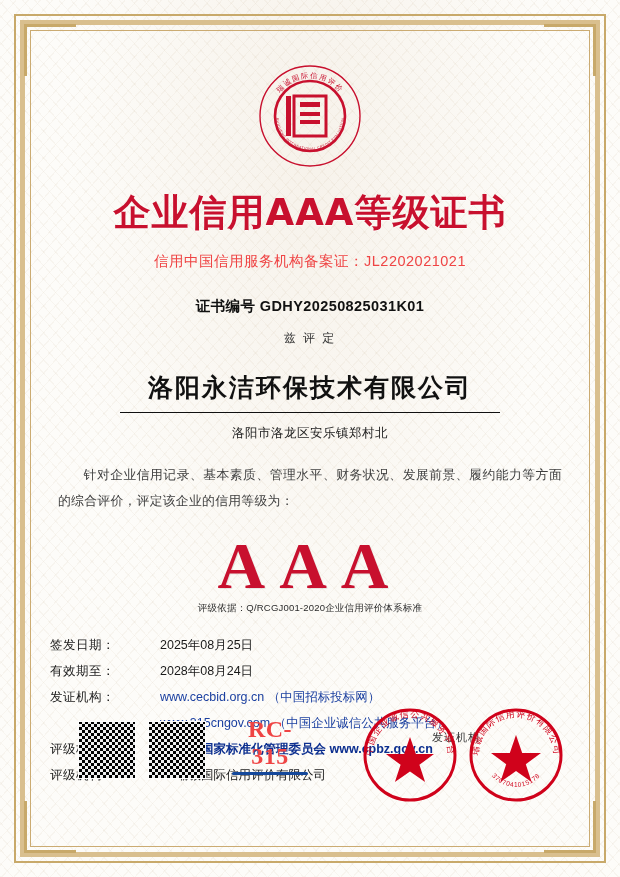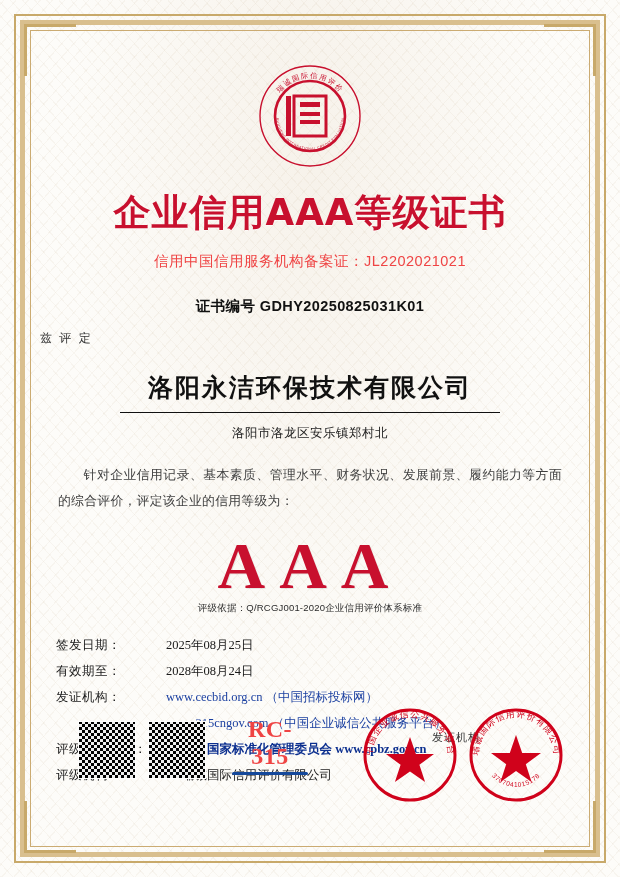--- a/index.html
+++ b/index.html
@@ -100,20 +100,21 @@
   .cert-no {
     margin-top: 26px;
     text-align: center;
     font-size: 14.5px;
     color: #111;
     font-weight: bold;
     letter-spacing: 0.4px;
   }
   .hereby {
     margin-top: 14px;
+    text-align: center;
     font-size: 12px;
     color: #333;
     letter-spacing: 2px;
   }
   .company {
     margin-top: 24px;
     text-align: center;
     font-size: 25px;
     font-weight: bold;
     color: #111;
@@ -157,36 +158,36 @@
   .grade-standard {
     margin-top: 2px;
     text-align: center;
     font-size: 9.5px;
     color: #2b2b2b;
     letter-spacing: 0.2px;
   }
 
   
   .details {
-    margin: 22px 10px 0 16px;
+    margin: 22px 10px 0 10px;
     font-size: 12.5px;
     color: #1a1a1a;
   }
   .detail-row {
     display: flex;
     align-items: baseline;
     margin-bottom: 9px;
   }
   .detail-label {
     width: 110px;
     flex: none;
     letter-spacing: 0.5px;
   }
   .detail-label.wide { width: 126px; }
-  .detail-value { flex: 1; font-family: Liberation Serif, serif; }
+  .detail-value { flex: 1; }
   .link { color: #1a3fa0; }
   .link-bold { color: #0c2f8f; font-weight: bold; }
 
   
   .bottom {
     position: absolute;
     left: 0;
     right: 0;
     bottom: 6px;
     height: 126px;

